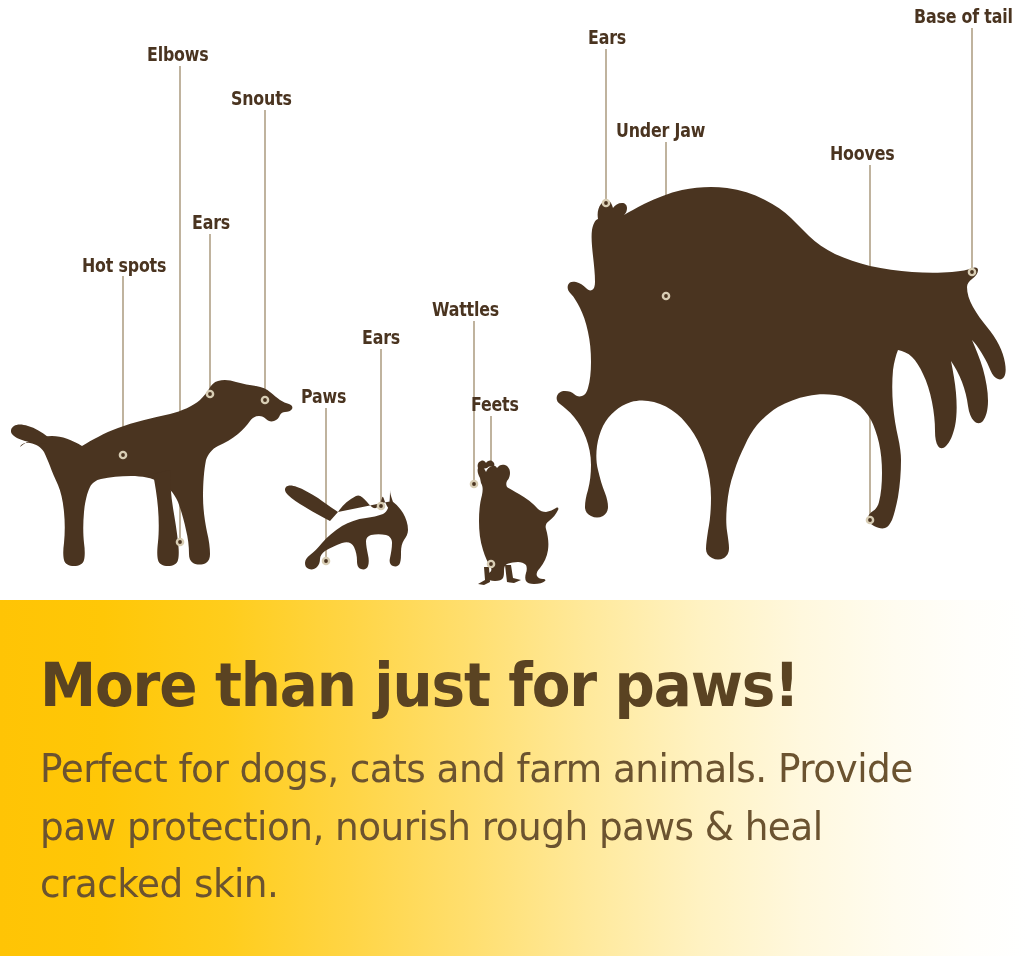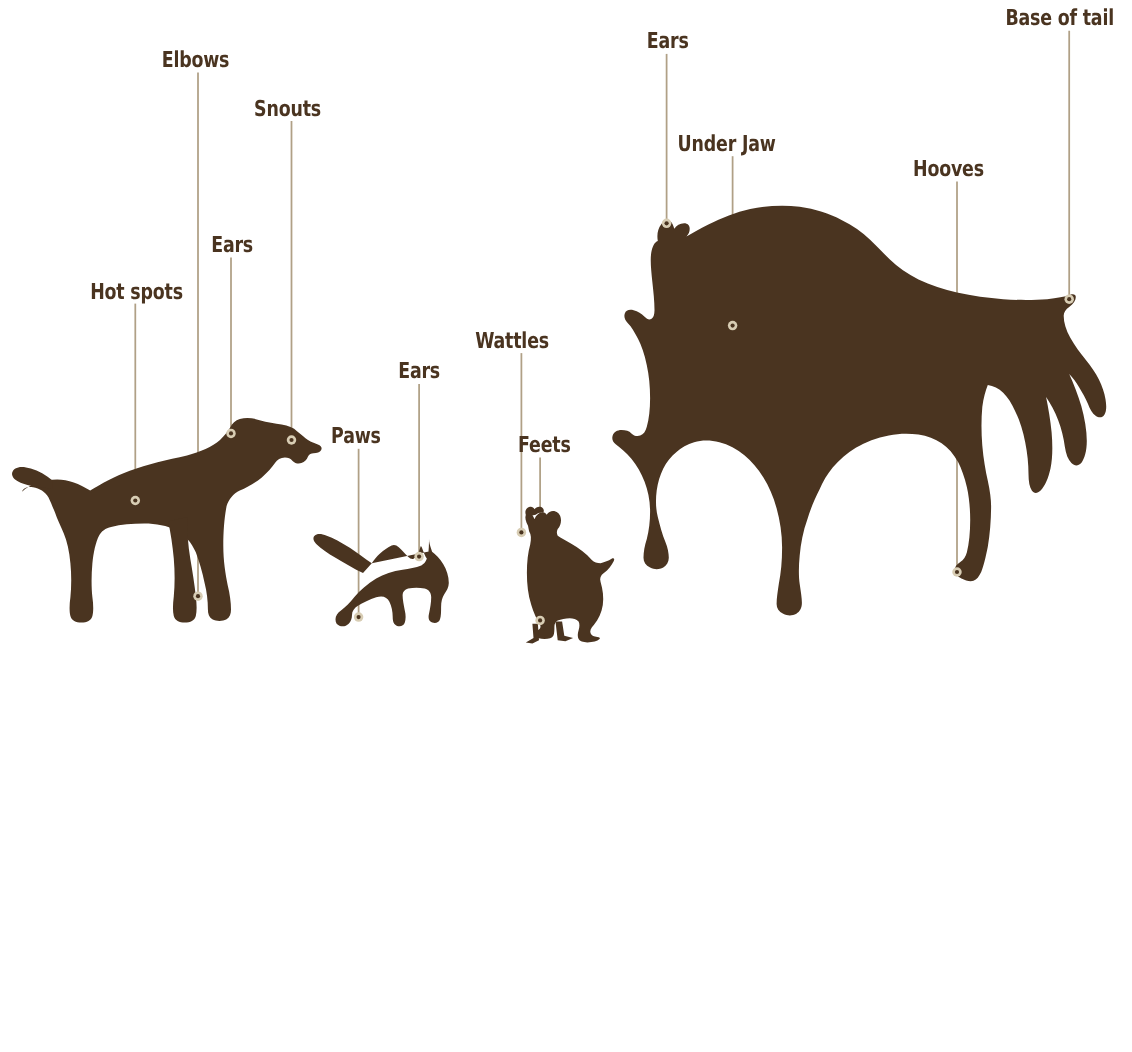--- a/index.html
+++ b/index.html
@@ -438,14 +438,22 @@
         <div class="callout" style="left: 362px; top: 327px;">Ears</div>
         <div class="callout" style="left: 432px; top: 299px;">Wattles</div>
         <div class="callout" style="left: 471px; top: 394px;">Feets</div>
         <div class="callout" style="left: 588px; top: 27px;">Ears</div>
         <div class="callout" style="left: 616px; top: 120px;">Under Jaw</div>
         <div class="callout" style="left: 830px; top: 143px;">Hooves</div>
         <div class="callout" style="left: 914px; top: 6px;">Base of tail</div>
       </div>
   </div>
 
+  <div id="banner">
+    <div id="headline">More than just for paws!</div>
+    <div id="subcopy">
+        <div>Perfect for dogs, cats and farm animals. Provide</div>
+        <div>paw protection, nourish rough paws &amp; heal</div>
+        <div>cracked skin.</div>
+      </div>
+  </div>
 
 </div>
 
 </body></html>

